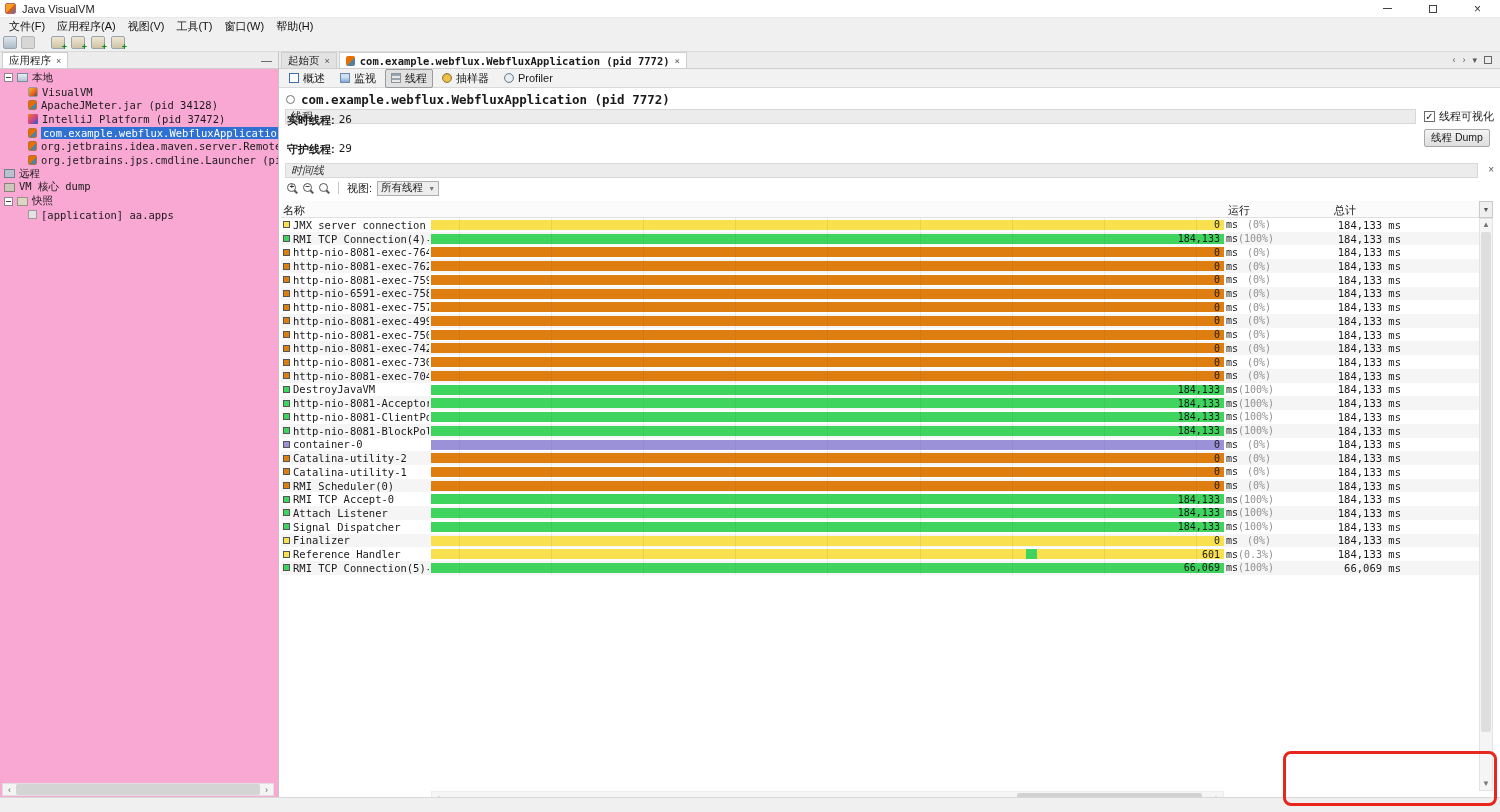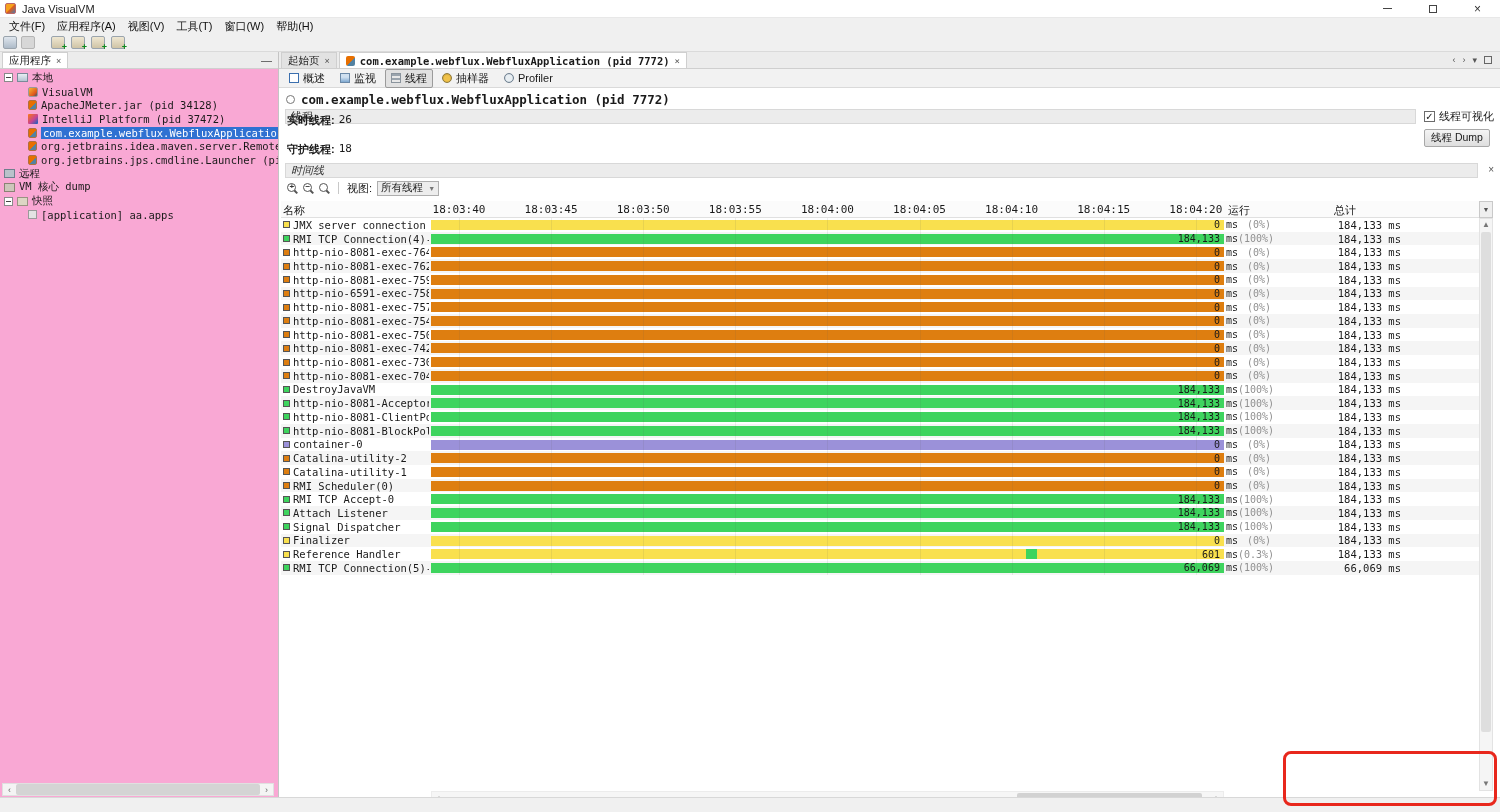--- a/index.html
+++ b/index.html
@@ -309,21 +309,21 @@
         <div class="checkbox">✓</div>
         <span>线程可视化</span>
       </div>
 
       <div class="stat-line" style="top:24px;">
         <span class="stat-label">实时线程:</span>
         <span class="mono">26</span>
       </div>
       <div class="stat-line" style="top:53px;">
         <span class="stat-label">守护线程:</span>
-        <span class="mono">18</span>
+        <span class="mono">29</span>
       </div>
       <div class="dump-btn">线程 Dump</div>
 
       <div class="section-bar timeline-bar">时间线</div>
       <div class="tl-close">×</div>
 
       <div class="tl-toolbar">
         <div class="mag plus">
             <b>+</b>
           </div>
@@ -334,31 +334,20 @@
         <div class="tl-sep"></div>
         <span class="view-label">视图:</span>
         <div class="view-dd">
           <span class="mono">所有线程</span>
           <span class="dd-arrow">▼</span>
         </div>
       </div>
 
       <div class="tbl-header">
         <span class="th-name">名称</span>
-        <div class="th-ticks mono" id="ticks">
-            <span class="th-tick" style="left: 28px;">18:03:40</span>
-            <span class="th-tick" style="left: 120.1px;">18:03:45</span>
-            <span class="th-tick" style="left: 212.2px;">18:03:50</span>
-            <span class="th-tick" style="left: 304.3px;">18:03:55</span>
-            <span class="th-tick" style="left: 396.4px;">18:04:00</span>
-            <span class="th-tick" style="left: 488.5px;">18:04:05</span>
-            <span class="th-tick" style="left: 580.6px;">18:04:10</span>
-            <span class="th-tick" style="left: 672.7px;">18:04:15</span>
-            <span class="th-tick" style="left: 764.8px;">18:04:20</span>
-          </div>
         <span class="th-run">运行</span>
         <span class="th-total">总计</span>
       </div>
       <div class="col-btn">▼</div>
 
       <div class="rows mono" id="rows">
           <div class="t-row">
             <div class="cell-name">
               <div class="name-ico" style="background: rgb(249, 224, 78);"></div>
               <span>JMX server connection timeo</span>
@@ -452,21 +441,21 @@
             </div>
             <div class="cell-run">
               <span class="run-ms">0 ms</span>
               <span class="run-pct">(0%)</span>
             </div>
             <div class="cell-total">184,133 ms</div>
           </div>
           <div class="t-row">
             <div class="cell-name">
               <div class="name-ico" style="background: rgb(222, 126, 16);"></div>
-              <span>http-nio-8081-exec-754</span>
+              <span>http-nio-8081-exec-499</span>
             </div>
             <div class="cell-bar">
               <div class="bar-seg" style="left: 0px; width: 100%; background: rgb(222, 126, 16);"></div>
             </div>
             <div class="cell-run">
               <span class="run-ms">0 ms</span>
               <span class="run-pct">(0%)</span>
             </div>
             <div class="cell-total">184,133 ms</div>
           </div>

